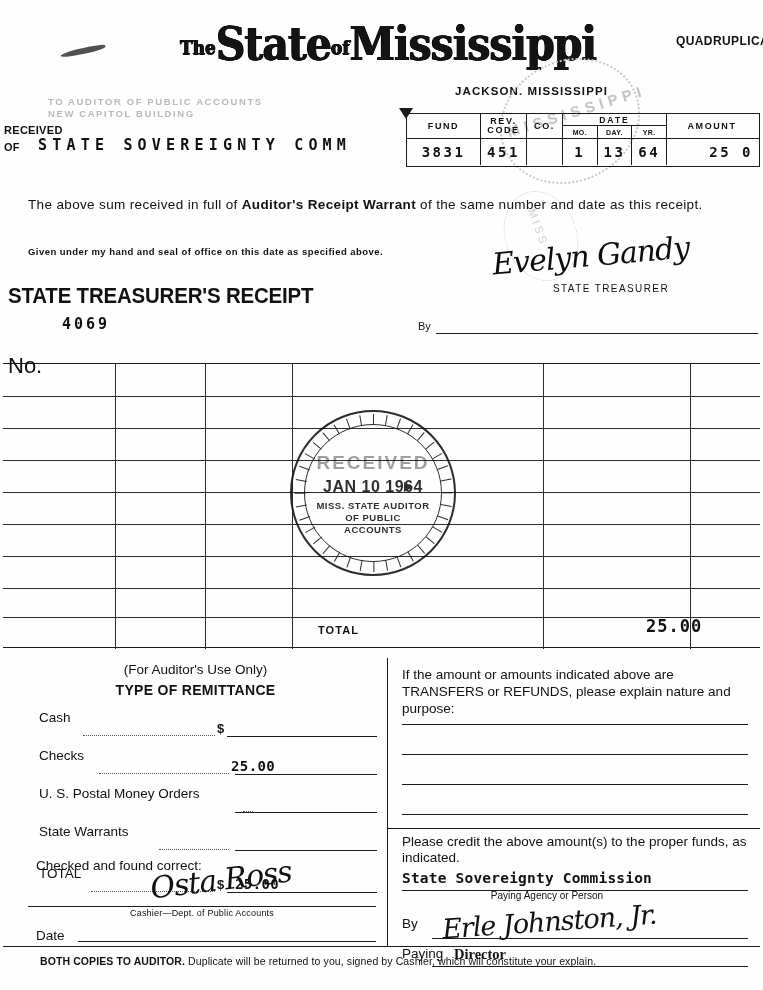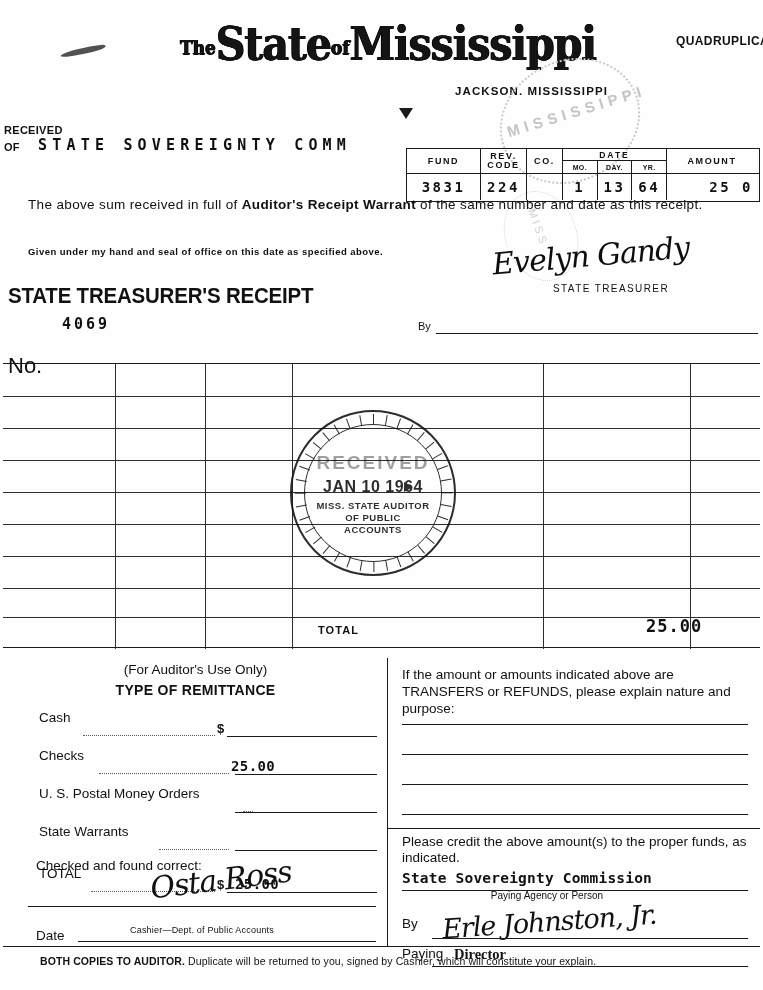--- a/index.html
+++ b/index.html
@@ -42,21 +42,20 @@
   #of-lbl{left:4px;top:141px;font-size:11px;font-weight:bold;letter-spacing:.3px;}
   #payer-name{
     left:38px;top:136px;font-family:"DejaVu Sans Mono",monospace;
     font-size:15px;font-weight:bold;letter-spacing:5.2px;
   }
 
   
   #fund-table{
     left:406px;top:113px;width:352px;height:52px;
     border:1.3px solid #1a1a1a;
-    margin-top:35px;
   }
   #fund-table .hdr{
     display:flex;height:24px;border-bottom:1.2px solid #1a1a1a;
   }
   #fund-table .cell{
     border-right:1.1px solid #1a1a1a;display:flex;align-items:center;
     justify-content:center;font-size:9px;font-weight:bold;letter-spacing:1.6px;
     box-sizing:border-box;
   }
   #fund-table .cell.last{border-right:none;}
@@ -187,21 +186,21 @@
     font-family:"DejaVu Sans Mono",monospace;font-size:14px;font-weight:bold;
     letter-spacing:.4px;}
 
   #checked-lbl{left:36px;top:858px;font-size:13.5px;}
   #cashier-sig{
     left:150px;top:862px;font-family:"DejaVu Serif",serif;font-style:italic;
     font-size:30px;transform:rotate(-7deg);white-space:nowrap;letter-spacing:-1px;
   }
   #cashier-rule{left:28px;top:906px;width:348px;border-bottom:1.3px solid #1a1a1a;}
   #cashier-lbl{left:28px;top:908px;width:348px;text-align:center;
-    font-size:9px;letter-spacing:.2px;margin-top:17px;}
+    font-size:9px;letter-spacing:.2px;}
   #date-lbl{left:36px;top:928px;font-size:13.5px;}
   #date-rule{left:78px;top:941px;width:298px;border-bottom:1.2px solid #1a1a1a;}
 
   #transfer-note{left:14px;top:8px;width:350px;font-size:13.5px;line-height:17px;}
   .blank-rule{position:absolute;left:14px;width:346px;border-bottom:1.4px solid #1a1a1a;}
   #rp-divider{position:absolute;left:0;top:170px;width:372px;border-bottom:1.5px solid #1a1a1a;}
   #credit-note{left:14px;top:176px;width:350px;font-size:13.5px;line-height:16px;}
   #agency-name{
     left:14px;top:212px;font-family:"DejaVu Sans Mono",monospace;
     font-size:14.5px;font-weight:bold;letter-spacing:.2px;
@@ -237,20 +236,24 @@
   <div class="abs" id="jackson-line">JACKSON. MISSISSIPPI</div>
   <div class="abs" id="quadruplicate">QUADRUPLICATE</div>
 
   <div class="abs" id="faint-seal">
     <span>MISSISSIPPI</span>
   </div>
   <div class="abs" id="faint-seal2">
     <span>MISS</span>
   </div>
 
+  <div class="abs" id="faint-addr">
+    <div>TO  AUDITOR OF PUBLIC ACCOUNTS</div>
+    <div>NEW CAPITOL BUILDING</div>
+  </div>
 
   <div class="abs" id="received-lbl">RECEIVED</div>
   <div class="abs" id="of-lbl">OF</div>
   <div class="abs" id="payer-name">STATE SOVEREIGNTY COMM</div>
 
   <div class="abs" id="arrow-mark"></div>
   <div class="abs" id="fund-table">
     <div class="hdr">
       <div class="cell w-fund">FUND</div>
       <div class="cell w-rev" style="flex-direction:column;line-height:9px;">
@@ -263,21 +266,21 @@
         <div class="date-bot">
           <div>MO.</div>
           <div>DAY.</div>
           <div>YR.</div>
         </div>
       </div>
       <div class="cell w-amt last">AMOUNT</div>
     </div>
     <div class="vals">
       <div class="cell w-fund">3831</div>
-      <div class="cell w-rev">224</div>
+      <div class="cell w-rev">451</div>
       <div class="cell w-co"></div>
       <div class="date-wrap" style="flex-direction:row;">
         <div class="cell" style="flex:1;border-right:1px solid #1a1a1a;">1</div>
         <div class="cell" style="flex:1;border-right:1px solid #1a1a1a;">13</div>
         <div class="cell" style="flex:1;border-right:none;">64</div>
       </div>
       <div class="cell w-amt last amt-val">25 0</div>
     </div>
   </div>
 

